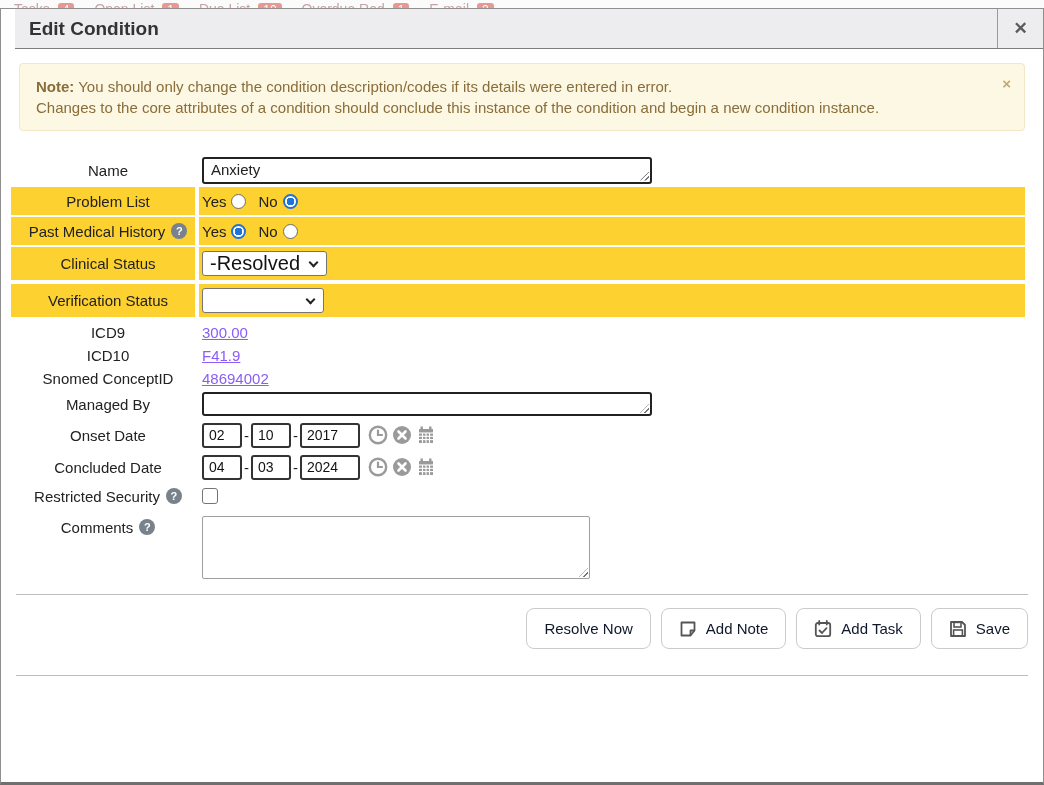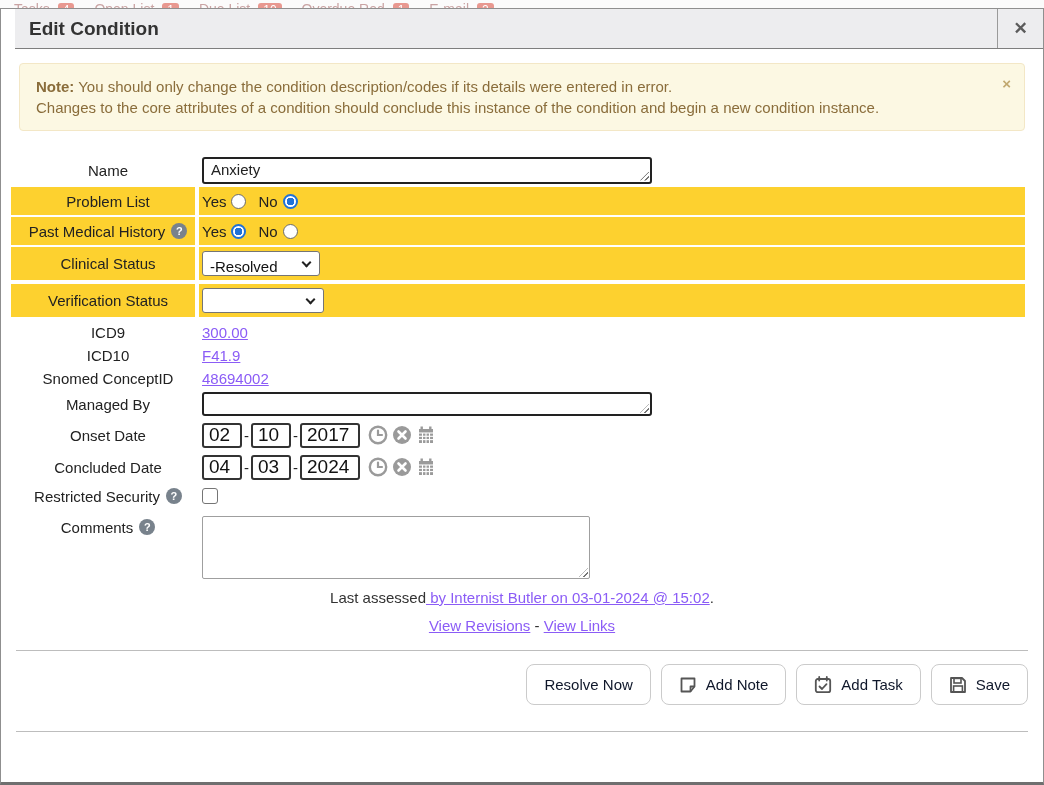--- a/index.html
+++ b/index.html
@@ -57,29 +57,29 @@
   .radio-opt { display:inline-flex; align-items:center; gap:5px; margin-right:12px;
     font-size:15px; cursor:pointer; }
   .radio { width:15px; height:15px; border:1.5px solid #6c6c6c; border-radius:50%;
     background:#fff; display:inline-block; }
   .radio.checked { border:2px solid #1f72d8;
     background:radial-gradient(circle, #1f72d8 0 3.6px, #fff 4px); }
   .checkbox { width:16px; height:16px; border:1.5px solid #757575; border-radius:3px;
     background:#fff; cursor:pointer; }
   
   .select-box { background:#fff; border:1px solid #757575; border-radius:3px;
-    height:25px; display:inline-flex; align-items:flex-end; font-size:15px;
+    height:25px; display:inline-flex; align-items:flex-start; font-size:20px;
     padding:0 26px 0 7px; position:relative; cursor:pointer; color:#111; }
   .chev { width:7px; height:7px; border-right:2px solid #222; border-bottom:2px solid #222;
     transform:rotate(45deg); position:absolute; right:9px; top:7px; }
   
   .link { color:#8b5cf6; text-decoration:underline; font-size:15px; cursor:pointer; }
   
   .date-input { width:40px; height:25px; border:2px solid #333; border-radius:3px;
-    font-size:19px; padding:0 5px; font-family:inherit; color:#111; }
+    font-size:14px; padding:0 5px; font-family:inherit; color:#111; }
   .date-input.year { width:60px; }
   .date-sep { margin:0 2px; font-size:15px; }
   .date-icons { display:inline-flex; align-items:center; gap:4px; margin-left:8px; }
   .dicon { width:20px; height:20px; cursor:pointer; display:inline-flex; }
   
   .help-icon { width:16px; height:16px; min-width:16px; border-radius:50%;
     background:#78828c; color:#fff; font-size:11px; font-weight:bold;
     display:inline-flex; align-items:center; justify-content:center; cursor:pointer; }
   
   .meta { text-align:center; font-size:15px; color:#333; line-height:19px; margin-top:9px; }
@@ -328,26 +328,20 @@
         <div class="comments-box">
           <span></span>
           <span class="grip"></span>
         </div>
       </div>
     </div>
 
   </div>
 
   <div class="meta">
-    <div><span>Last assessed</span><span class="link"> by Internist Butler on 03-01-2024 @ 15:02</span><span>.</span></div>
-    <div class="vlinks">
-      <span class="link">View Revisions</span>
-      <span>-</span>
-      <span class="link">View Links</span>
-    </div>
   </div>
 
   <hr class="divider">
 
   <div class="footer">
     <button class="btn">
       <span>Resolve Now</span>
     </button>
     <button class="btn">
       <span>

